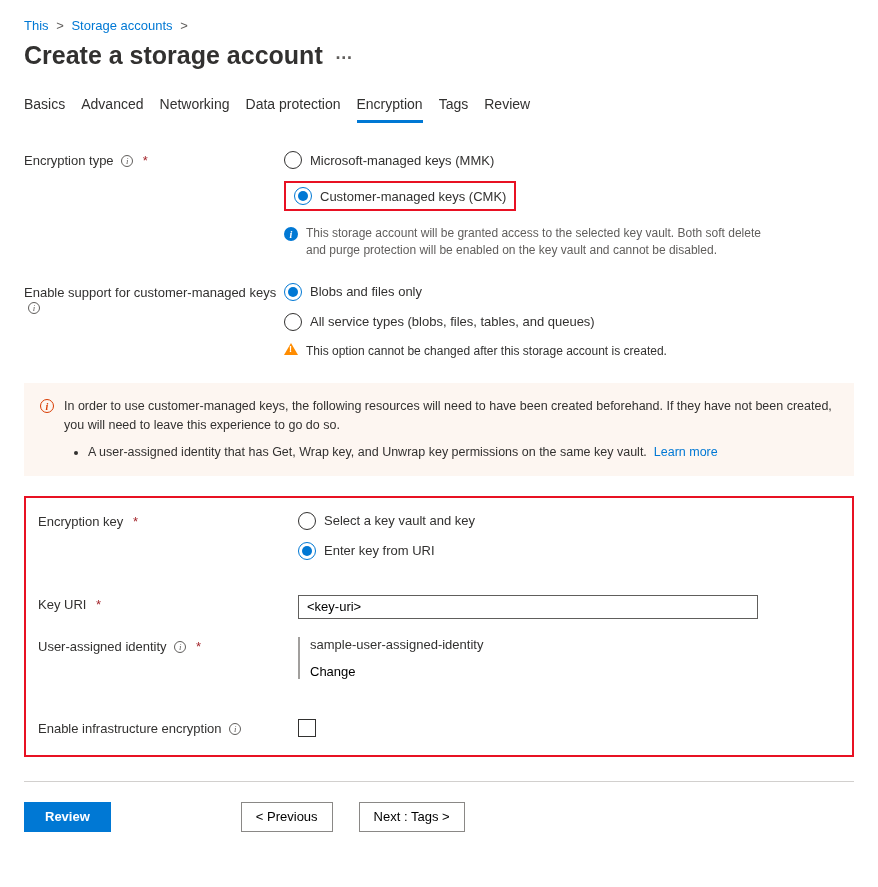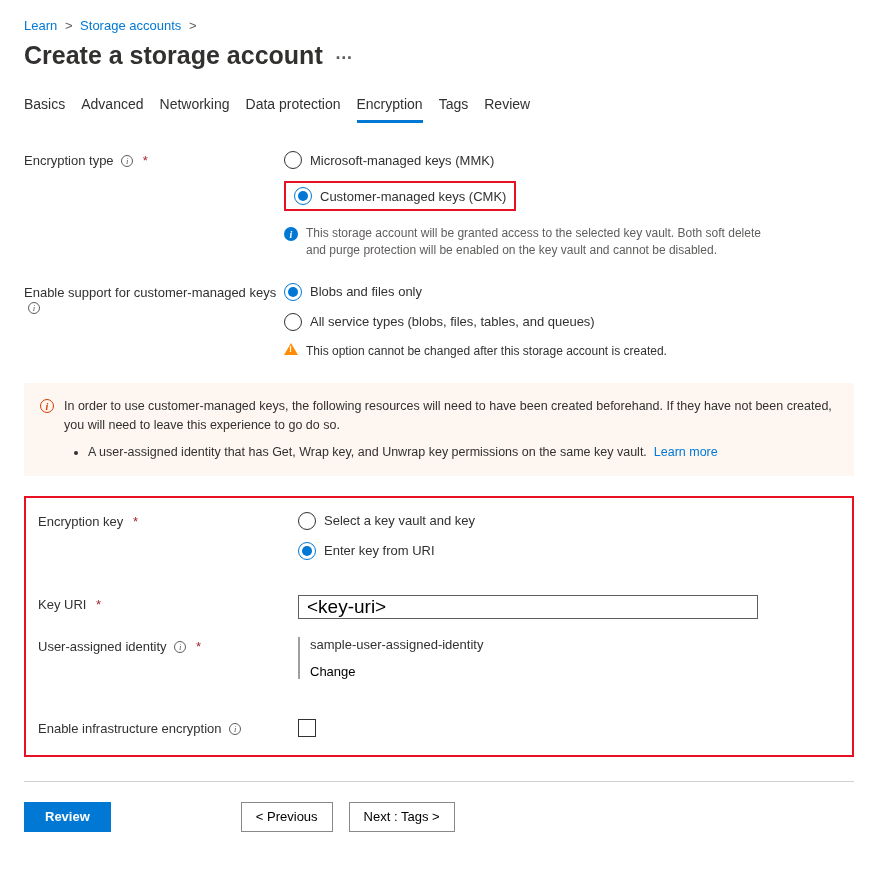--- a/index.html
+++ b/index.html
@@ -56,41 +56,41 @@
   .banner-icon {
     width: 14px; height: 14px; border-radius: 50%; border: 1px solid #d83b01; color: #d83b01;
     font-size: 10px; display: flex; align-items: center; justify-content: center; flex-shrink: 0;
     margin-right: 10px; margin-top: 2px; font-style: italic; font-family: serif; font-weight: bold;
   }
   .banner ul { margin: 8px 0 0 0; padding-left: 24px; }
   .banner a { color: #0078d4; text-decoration: none; }
   .section-red { border: 2px solid #e81123; padding: 14px 10px 18px 12px; margin-bottom: 24px; }
   .text-input {
     width: 100%; max-width: 460px; height: 24px; border: 1px solid #605e5c; padding: 1px 8px;
-    font-size: 19px; font-family: inherit;
+    font-size: 13px; font-family: inherit;
   }
   .identity-block { border-left: 2px solid #a19f9d; padding-left: 10px; font-size: 13px; }
   .identity-block .change { color: #000000; cursor: pointer; margin-top: 12px; }
   .checkbox { width: 18px; height: 18px; border: 1px solid #323130; background: #fff; }
   .info-circle {
     display: inline-flex; width: 12px; height: 12px; border: 1px solid #605e5c; border-radius: 50%;
     font-size: 9px; color: #605e5c; align-items: center; justify-content: center; margin-left: 4px;
     font-style: italic; font-family: serif; position: relative; top: -1px;
   }
   hr.sep { border: none; border-top: 1px solid #d2d0ce; margin: 0 0 20px 0; }
   .footer-buttons { display: flex; gap: 130px; align-items: center; }
   .btn { height: 30px; padding: 0 14px; font-size: 13px; border: 1px solid #8a8886; background: #fff; cursor: pointer; }
   .btn.primary { background: #0078d4; border-color: #0078d4; color: #fff; font-weight: 600; padding: 0 20px; }
-  .btn-group { display: flex; gap: 16px; }
+  .btn-group { display: flex; gap: 26px; }
 </style>
 </head>
 <body>
 
 <div class="breadcrumb">
-  <a href="#">Learn</a>
+  <a href="#">This</a>
   <span class="sep">&gt;</span>
   <a href="#">Storage accounts</a>
   <span class="sep">&gt;</span>
 </div>
 
 <h1 class="page-title">
   <span>Create a storage account</span>
   <span class="dots">…</span>
 </h1>
 

